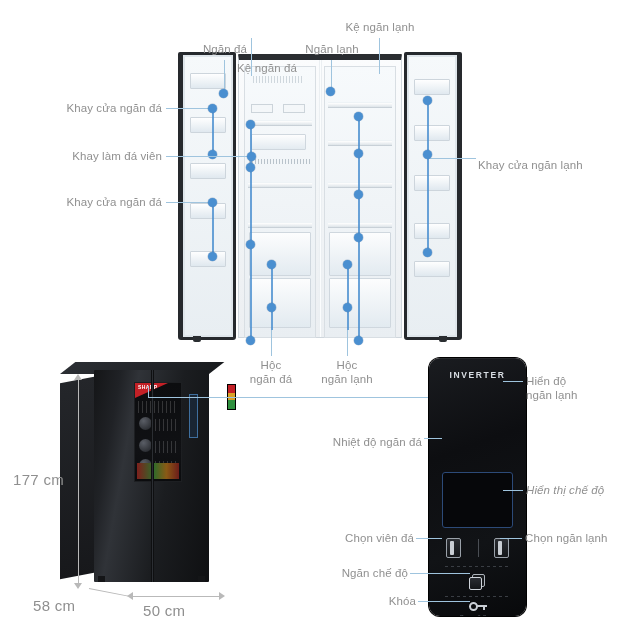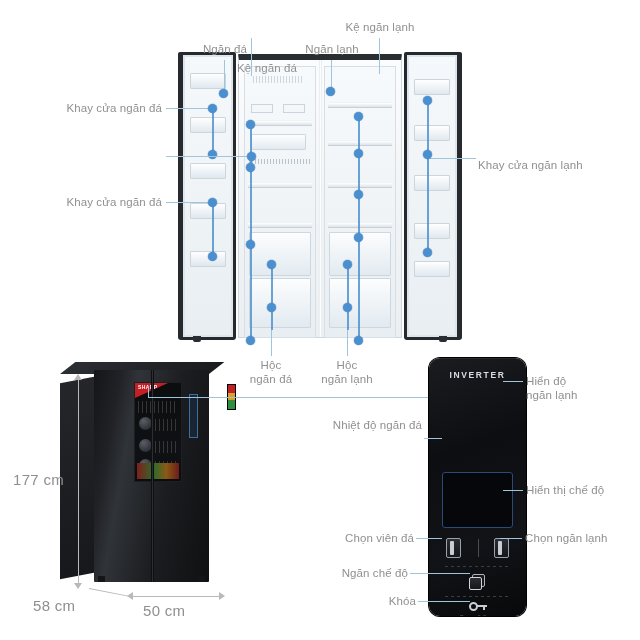--- a/index.html
+++ b/index.html
@@ -228,20 +228,21 @@
   <div class="lbl c" style="left:282px;top:42px;width:100px;">Ngăn lạnh</div>
   <div class="lead v" style="left:331px;top:60px;height:30px;"></div>
   <div class="dot" style="left:326px;top:87px;"></div>
 
   <div class="lbl r" style="left:20px;top:101px;width:142px;">Khay cửa ngăn đá</div>
   <div class="lead h" style="left:166px;top:108px;width:47px;"></div>
   <div class="dotline" style="left:212px;top:109px;height:46px;"></div>
   <div class="dot" style="left:208px;top:104px;"></div>
   <div class="dot" style="left:208px;top:150px;"></div>
 
+  <div class="lbl r" style="left:30px;top:149px;width:132px;">Khay làm đá viên</div>
   <div class="lead h" style="left:166px;top:156px;width:84px;"></div>
   <div class="dot" style="left:247px;top:152px;"></div>
 
   <div class="lbl r" style="left:20px;top:195px;width:142px;">Khay cửa ngăn đá</div>
   <div class="lead h" style="left:166px;top:202px;width:47px;"></div>
   <div class="dotline" style="left:212px;top:203px;height:54px;"></div>
   <div class="dot" style="left:208px;top:198px;"></div>
   <div class="dot" style="left:208px;top:252px;"></div>
 
   <div class="lbl l" style="left:478px;top:158px;width:160px;">Khay cửa ngăn lạnh</div>
@@ -332,27 +333,27 @@
       <span class="t1"></span>
     </div>
     <div class="press-txt">Press 3 Sec.</div>
   </div>
 
   <div class="lead h" style="left:503px;top:381px;width:20px;"></div>
   <div class="lbl l" style="left:526px;top:374px;width:110px;">Hiển độ
 ngăn lạnh</div>
 
   <div class="lead h" style="left:503px;top:490px;width:20px;"></div>
-  <div class="lbl l" style="left:526px;top:483px;width:114px;">Hiển thị chế độ</div>
+  <div class="lbl l" style="left:526px;top:483px;width:114px;font-style:italic;">Hiển thị chế độ</div>
 
   <div class="lead h" style="left:500px;top:538px;width:22px;"></div>
   <div class="lbl l" style="left:525px;top:531px;width:114px;">Chọn ngăn lạnh</div>
 
   <div class="lead h" style="left:424px;top:438px;width:18px;"></div>
-  <div class="lbl r" style="left:300px;top:418px;width:122px;">Nhiệt độ ngăn đá</div>
+  <div class="lbl r" style="left:300px;top:435px;width:122px;">Nhiệt độ ngăn đá</div>
 
   <div class="lead h" style="left:416px;top:538px;width:26px;"></div>
   <div class="lbl r" style="left:300px;top:531px;width:114px;">Chọn viên đá</div>
 
   <div class="lead h" style="left:410px;top:573px;width:60px;"></div>
   <div class="lbl r" style="left:296px;top:566px;width:112px;">Ngăn chế độ</div>
 
   <div class="lead h" style="left:418px;top:601px;width:52px;"></div>
   <div class="lbl r" style="left:330px;top:594px;width:86px;">Khóa</div>
 

